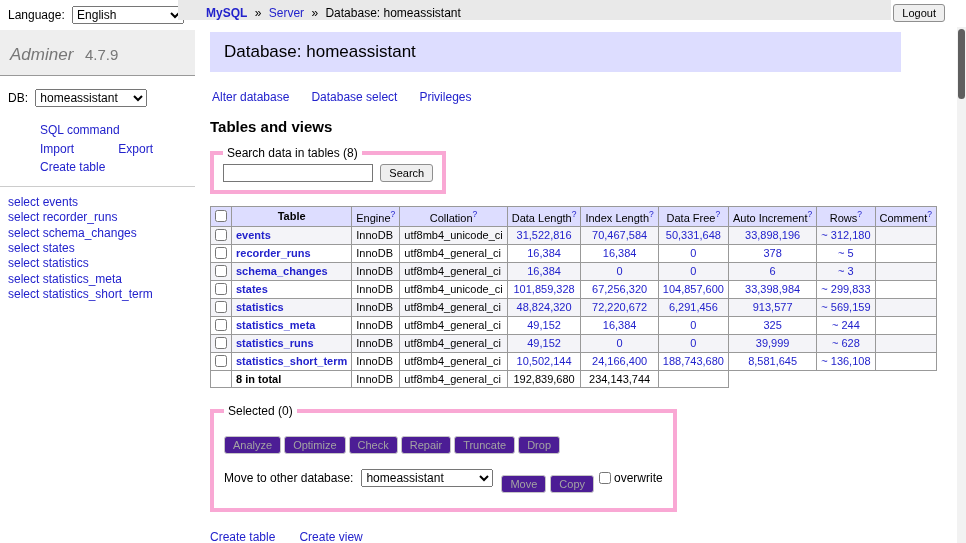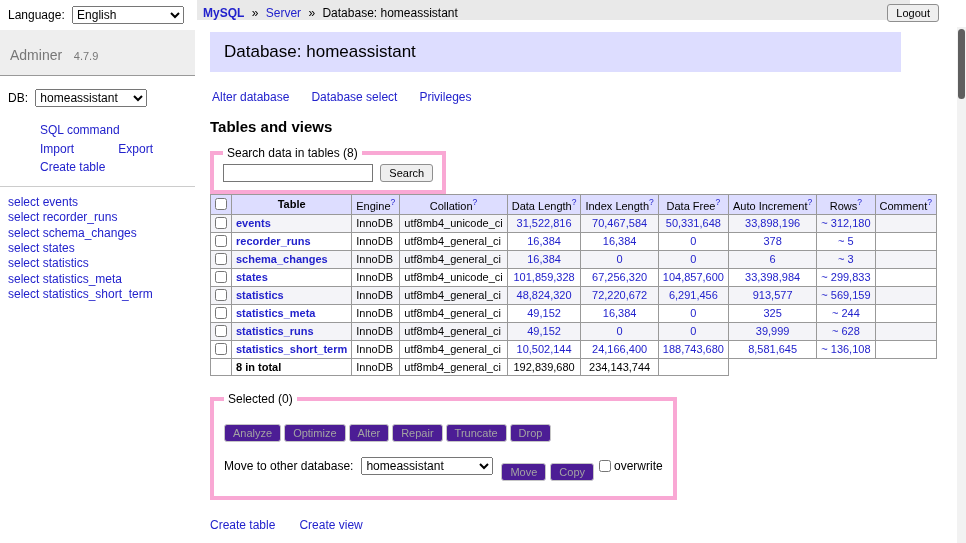--- a/index.html
+++ b/index.html
@@ -11,39 +11,39 @@
   body{
     width:966px;height:543px;position:relative;overflow:hidden;background:#fff;color:#000;
     font-family:"Liberation Sans", sans-serif;font-size:12px;
   }
   a{color:var(--link);text-decoration:none;cursor:pointer;}
 
   
   .lang{position:absolute;top:6px;left:8px;font-size:12px;}
   .lang select{font-size:12px;width:112px;margin-left:4px;}
   .breadcrumb{
-    position:absolute;top:0;left:197px;width:713px;height:20px;background:var(--bc-bg);
-    line-height:26px;padding:0 6px;font-size:12px;white-space:nowrap;
+    position:absolute;top:0;left:178px;width:713px;height:20px;background:var(--bc-bg);
+    line-height:26px;padding:0 28px;font-size:12px;white-space:nowrap;
   }
   .bc-driver{font-weight:bold;}
   .bc-sep{margin:0 4px;color:#000;}
-  .logout-wrap{position:absolute;top:4px;right:27px;text-decoration:underline;}
+  .logout-wrap{position:absolute;top:4px;right:21px;text-decoration:underline;}
 
   
   .btn{
     font-family:"Liberation Sans", sans-serif;font-size:11px;padding:2px 8px;
     background:#efefef;border:1px solid #8f8f8f;border-radius:3px;color:#000;cursor:pointer;
   }
   .btn:disabled{color:#a3a3a3;border-color:#c6c6c6;background:#4c1d95;cursor:default;margin-top:12px;}
 
   
   .sidebar{position:absolute;top:28px;left:0;width:195px;bottom:0;background:#fff;}
   .logo-bar{margin:2px 0 0;background:var(--logo-bg);border-bottom:1px solid #999;padding:8px 10px 9px;font-weight:normal;}
-  .logo-name{font-size:14px;color:var(--logo-text);}
-  .logo-ver{font-size:11px;color:var(--logo-text);margin-left:5px;}
+  .logo-name{font-style:italic;font-size:17px;color:var(--logo-text);}
+  .logo-ver{font-size:15px;color:var(--logo-text);margin-left:5px;}
   .db-row{padding:13px 8px 2px;font-size:12px;}
   .db-row select{width:112px;font-size:12px;margin-left:4px;}
   .sb-nav{margin:12px 0 0;padding:0 8px;width:178px;font-size:12px;line-height:1.55;}
   .sb-nav a{margin-right:9px;white-space:nowrap;margin-left:32px;}
   .sb-sep{border:0;border-top:1px solid #ccc;margin:9px 0 8px;}
   .sb-tables{padding:0 8px;font-size:12px;}
   .sb-tables a{display:block;line-height:1.28;white-space:nowrap;}
 
   
   .scrollbar{position:absolute;top:27px;right:0;width:9px;bottom:0;background:#f2f2f2;}
@@ -54,21 +54,21 @@
   .db-title{margin:4px 0 0;background:var(--title-bg);font-weight:normal;font-size:17px;padding:10px 14px;width:691px;}
   .db-actions{margin:18px 0 0 2px;font-size:12px;}
   .db-actions a{margin-right:22px;}
   h3{font-size:15px;font-weight:bold;margin:14px 0 0;}
 
   fieldset{border:4px solid #f9a8d4;padding:4px 9px 8px;margin:0;}
   legend{font-size:12px;padding:0 4px;}
   .search-fs{margin-top:11px;display:inline-block;}
   .search-fs input[type=text]{width:150px;height:18px;font-size:12px;border:1px solid #767676;padding:1px 3px;margin-right:4px;font-family:"Liberation Sans", sans-serif;}
 
-  table{border-collapse:collapse;font-size:11px;border-radius:23px;}
+  table{border-collapse:collapse;margin-top:12px;font-size:11px;border-radius:23px;}
   th,td{border:1px solid #999;padding:2px 4px;white-space:nowrap;}
   thead th{background:var(--th-bg);font-weight:normal;text-align:center;}
   thead th.col-table{font-weight:bold;}
   thead th sup a{font-size:8.5px;}
   td.check,th.check{text-align:center;padding:1px 3px;}
   input[type=checkbox]{margin:1px;width:12px;height:12px;}
   td.tname a{font-weight:bold;}
   td.num{text-align:center;}
   tbody tr:nth-child(odd){background:#f4f4f8;}
   .total-label{font-weight:bold;}
@@ -282,21 +282,21 @@
         <td>utf8mb4_general_ci</td>
         <td class="num">192,839,680</td>
         <td class="num">234,143,744</td>
         <td></td>
       </tr>
     </tfoot>
   </table>
 
   <fieldset class="sel-fs">
     <legend>Selected (0)</legend>
-    <div class="sel-row1"><button class="btn" disabled="">Analyze</button><button class="btn" disabled="">Optimize</button><button class="btn" disabled="">Alter</button><button class="btn" disabled="">Repair</button><button class="btn" disabled="">Truncate</button><button class="btn" disabled="">Drop</button></div>
+    <div class="sel-row1"><button class="btn" disabled="">Analyze</button><button class="btn" disabled="">Optimize</button><button class="btn" disabled="">Check</button><button class="btn" disabled="">Repair</button><button class="btn" disabled="">Truncate</button><button class="btn" disabled="">Drop</button></div>
     <div class="sel-row2">
       <span>Move to other database:</span>
       <select>
         <option>homeassistant</option>
       </select>
       <button class="btn" disabled="">Move</button>
       <button class="btn" disabled="">Copy</button>
       <input type="checkbox" id="ow" style="">
       <label for="ow">overwrite</label>
     </div>

